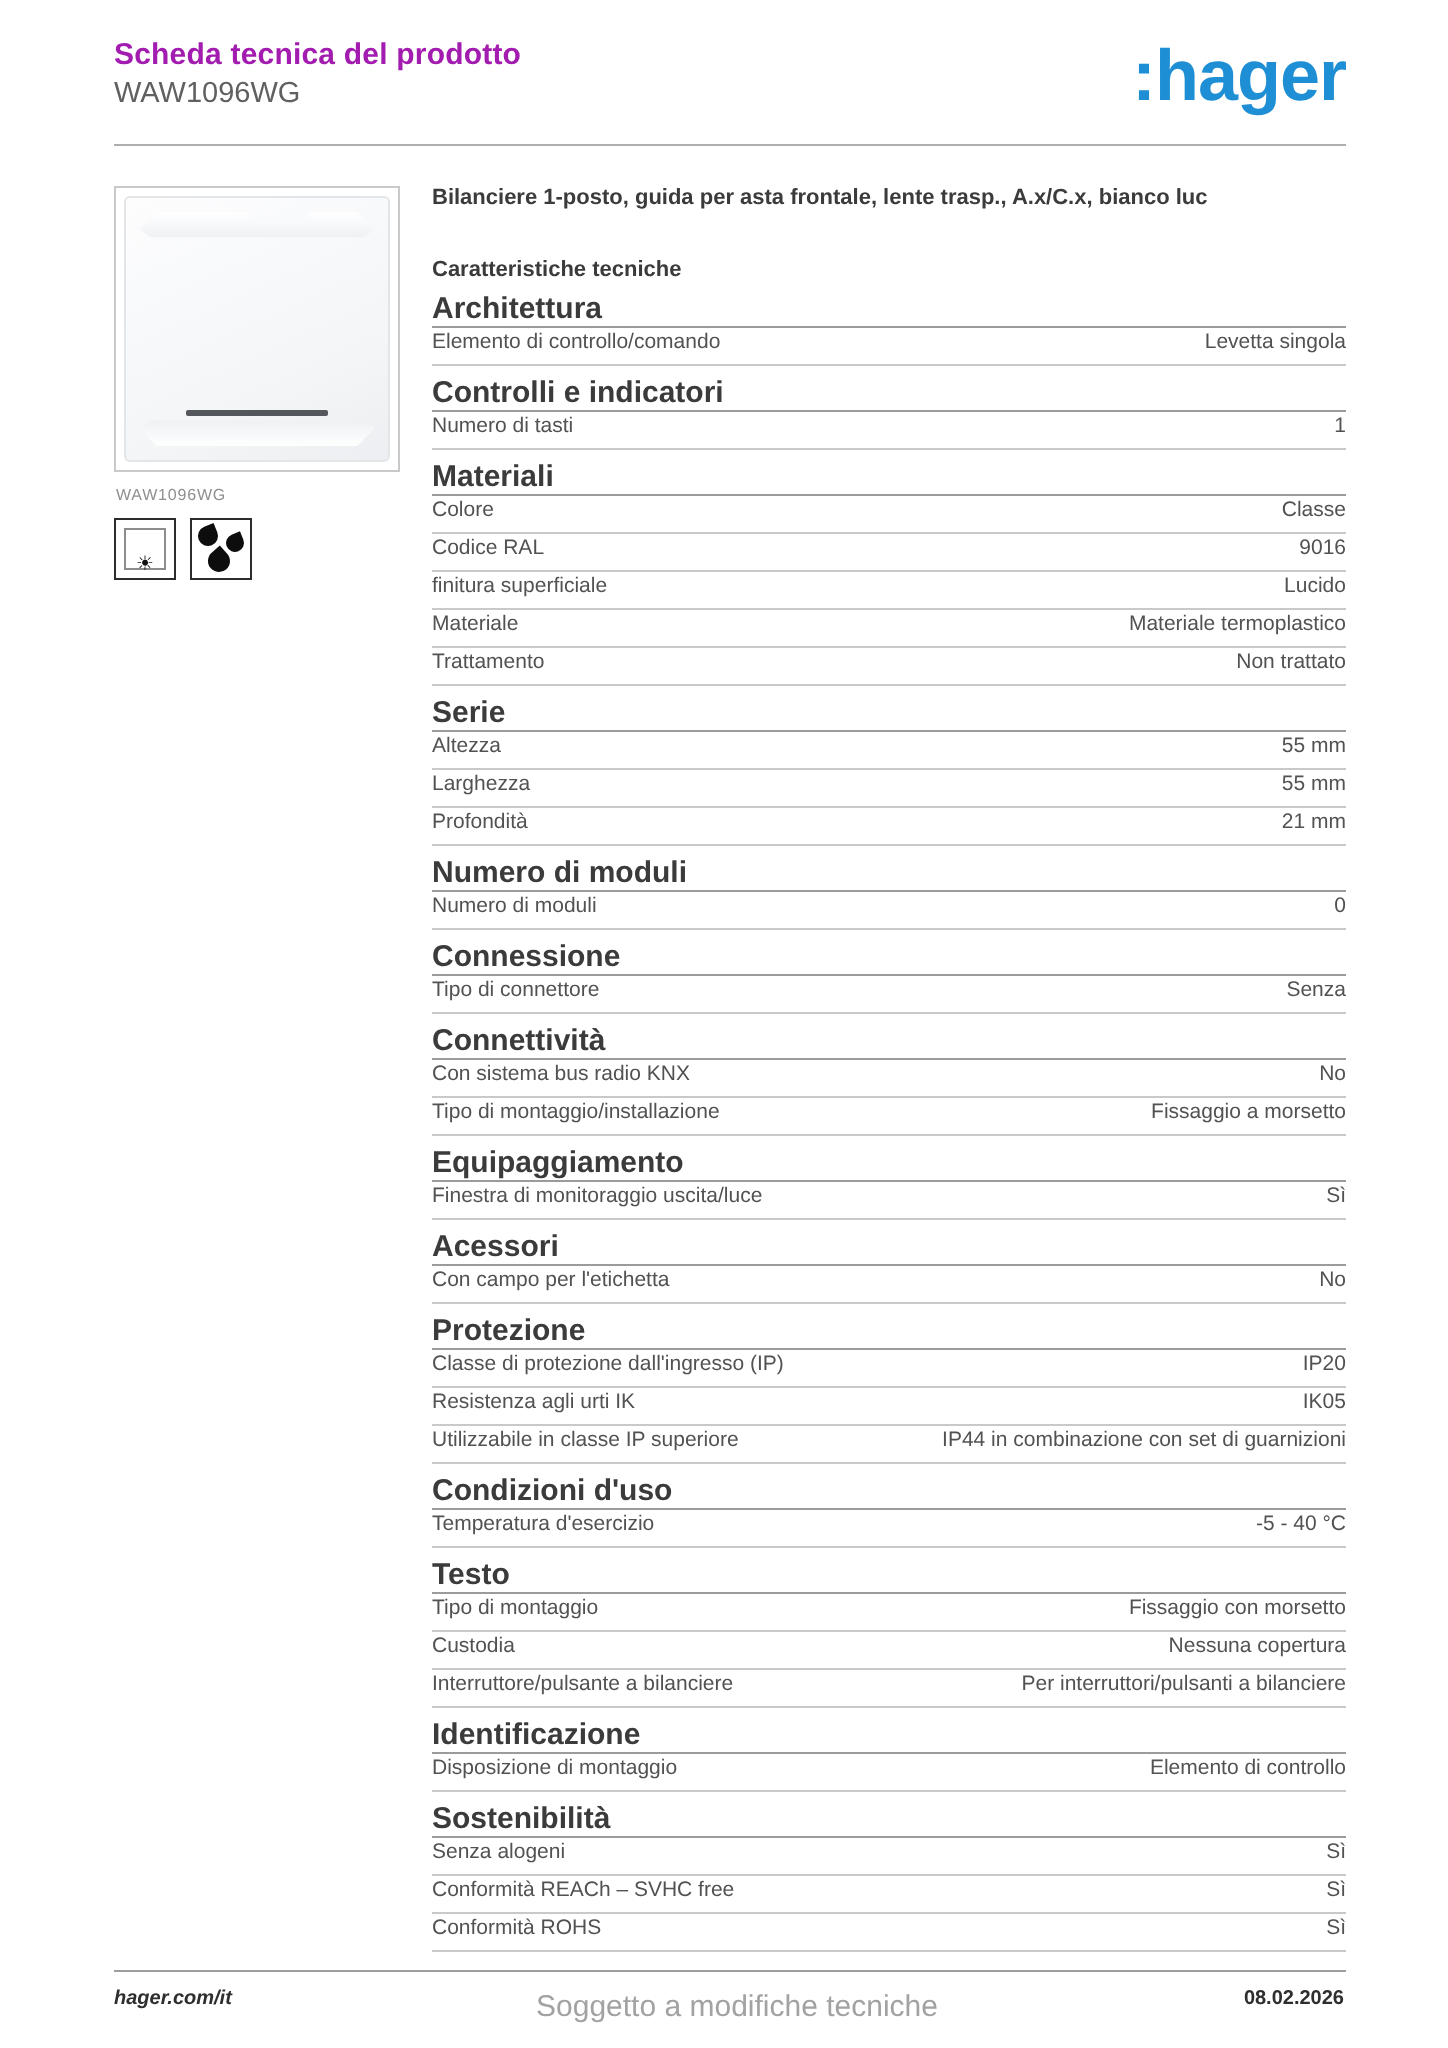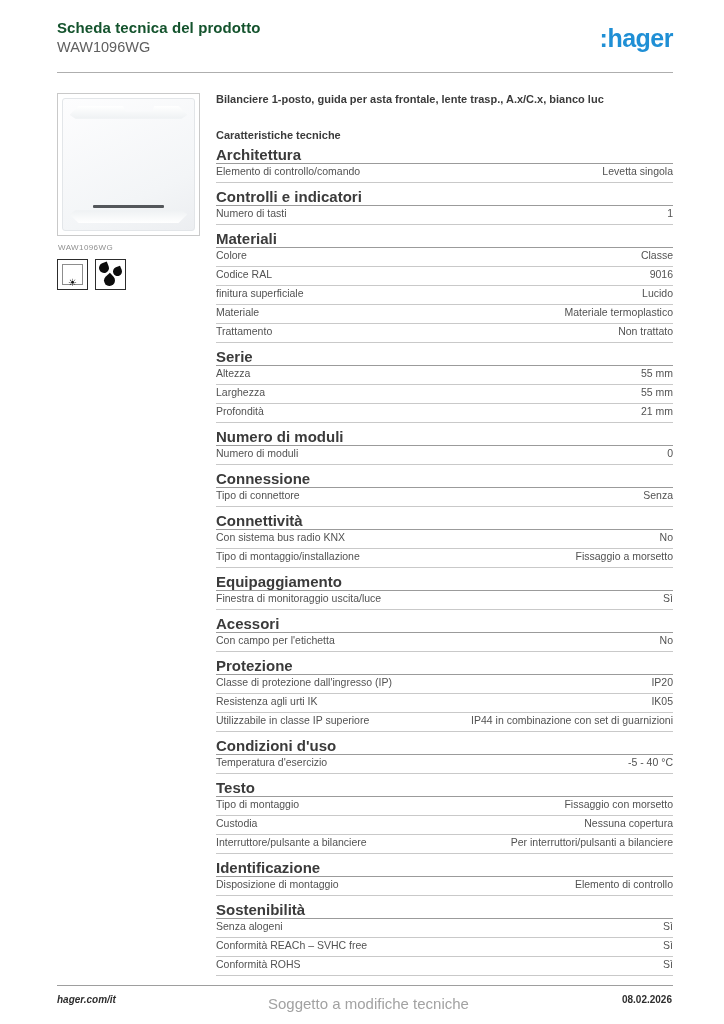--- a/index.html
+++ b/index.html
@@ -2,23 +2,23 @@
 <html><head>
 <meta charset="utf-8">
 <style>
   html,body { margin:0; padding:0; background:#e9e9e9; }
   .page {
     position:relative; width:724px; height:1024px; margin:0 auto;
     background:#ffffff; font-family:"Liberation Sans", sans-serif;
     overflow:hidden; color:#3b3b3b;
   }
   
-  .doc-title { position:absolute; left:57px; top:19px; font-size:15px; font-weight:bold; color:#14532d; letter-spacing:0.1px; }
+  .doc-title { position:absolute; left:57px; top:19px; font-size:15px; font-weight:bold; color:#a21caf; letter-spacing:0.1px; }
   .doc-subtitle { position:absolute; left:57px; top:39px; font-size:14.5px; color:#606060; }
-  .logo { position:absolute; right:51px; top:23px; font-size:25px; font-weight:bold; color:#1f8fd5; letter-spacing:-0.5px; line-height:30px; }
+  .logo { position:absolute; right:51px; top:23px; font-size:36px; font-weight:bold; color:#1f8fd5; letter-spacing:-0.5px; line-height:30px; }
   .header-rule { position:absolute; left:57px; top:72px; width:616px; height:1px; background:#aeaeae; }
   
   .product-image { position:absolute; left:57px; top:93px; width:141px; height:141px; border:1px solid #c9c9c9; background:#fff; }
   .plate { position:absolute; inset:4px; background:linear-gradient(155deg,#fdfdfe 0%,#f3f5f7 70%,#eceef1 100%); border:1px solid #e3e6e9; border-radius:3px; }
   .ridge-top { position:absolute; left:5%; right:5%; top:5%; height:10%; background:linear-gradient(#ffffff,#eef1f3); clip-path:polygon(0 70%, 8% 0, 45% 0, 48% 45%, 70% 45%, 72% 0, 92% 0, 100% 70%, 95% 100%, 5% 100%); }
   .ridge-bottom { position:absolute; left:5%; right:5%; bottom:5%; height:10%; background:linear-gradient(#eef1f3,#ffffff); clip-path:polygon(0 30%, 5% 0, 95% 0, 100% 30%, 92% 100%, 8% 100%); }
   .lens-bar { position:absolute; left:23%; width:54%; bottom:17%; height:3px; background:#54575b; border-radius:1px; }
   .image-caption { position:absolute; left:58px; top:243px; font-size:8px; color:#8f8f8f; letter-spacing:0.4px; }
   
   .icons { position:absolute; left:57px; top:259px; display:flex; gap:7px; }

